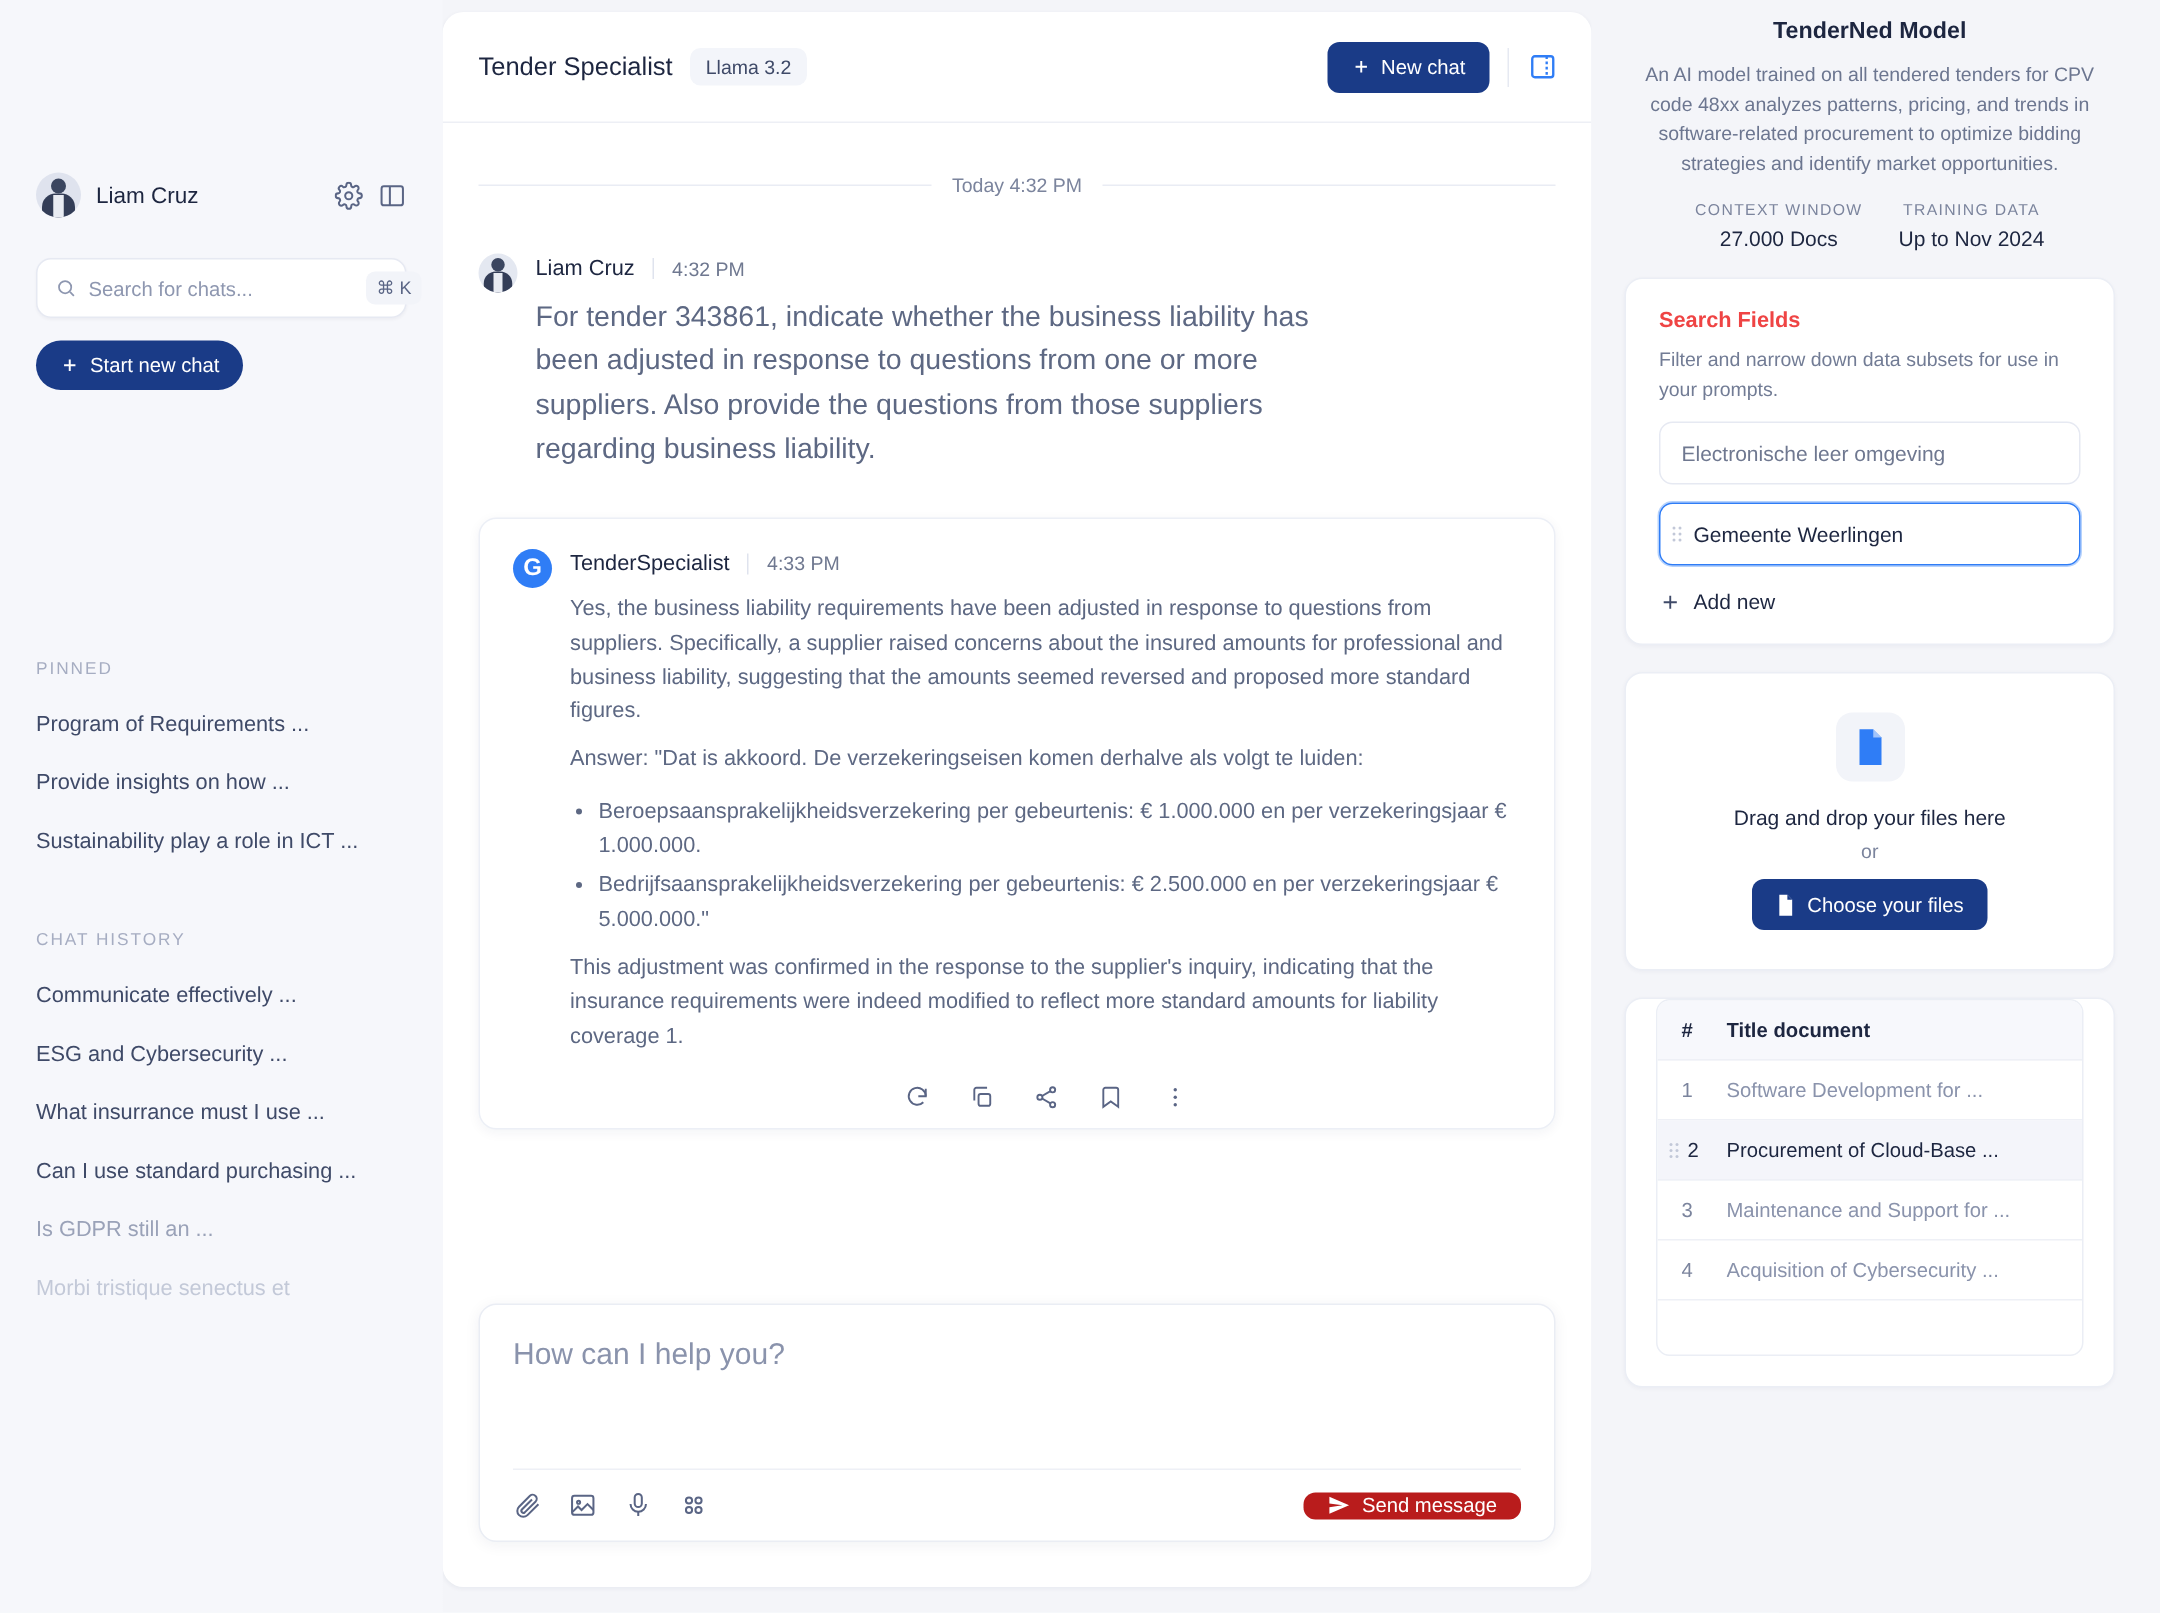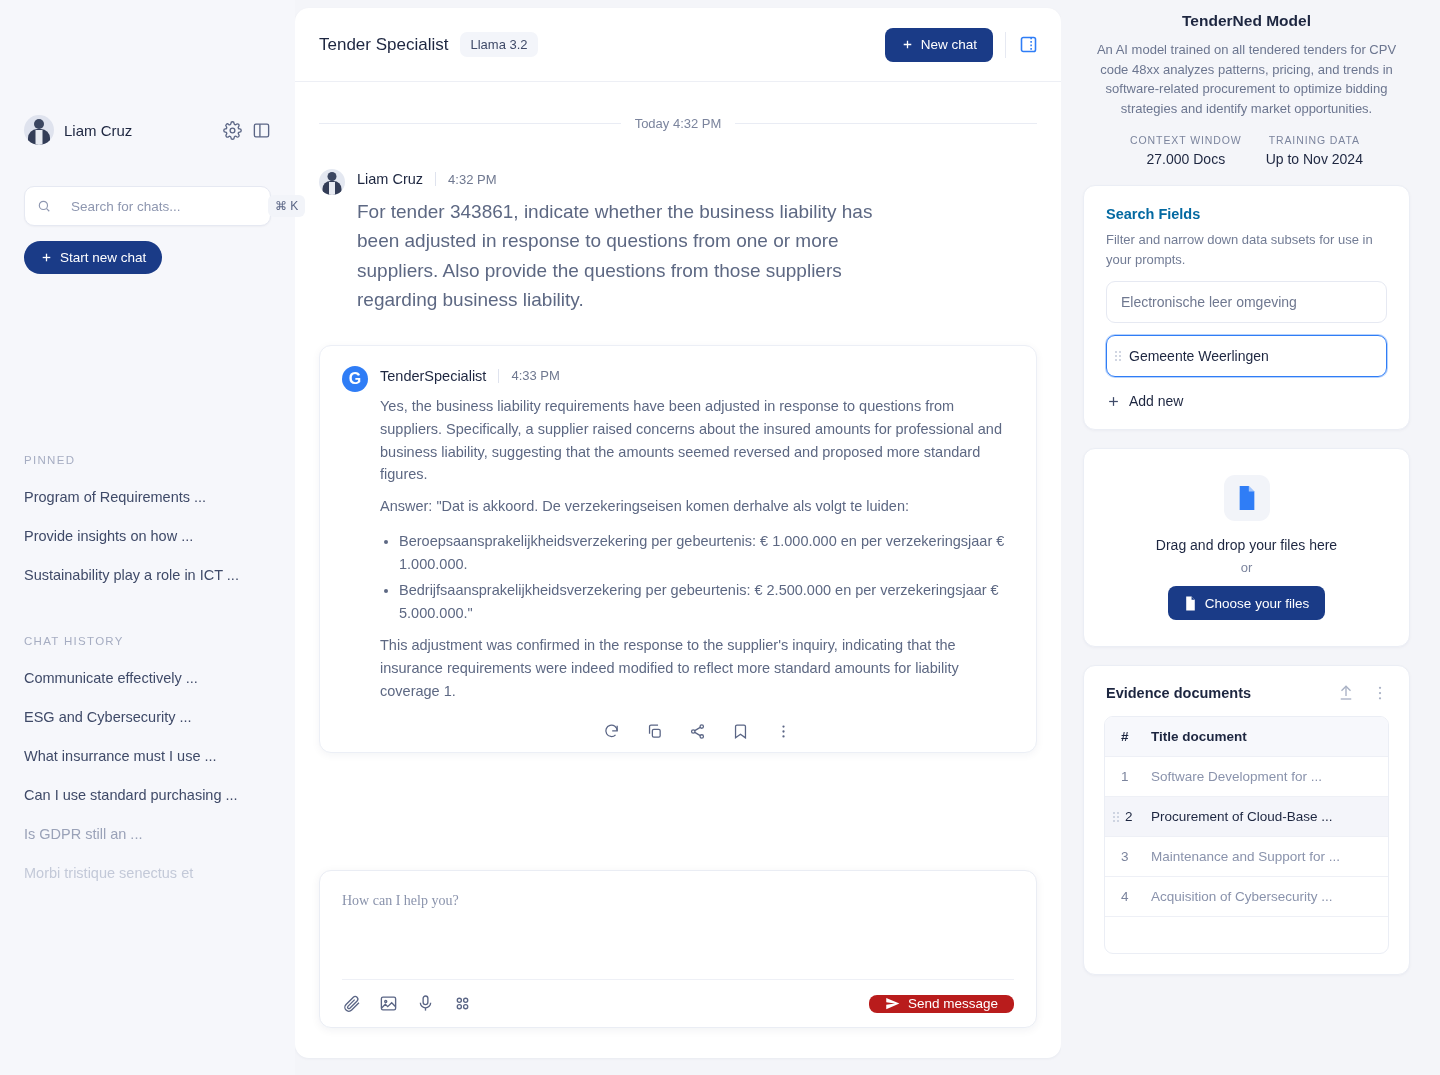--- a/index.html
+++ b/index.html
@@ -51,24 +51,24 @@
     width: 22px; height: 18px; border-radius: 9px 9px 0 0; background: #333d57;
   }
   .avatar .shirt {
     position: absolute; left: 50%; top: 15px; transform: translateX(-50%);
     width: 7px; height: 16px; background: #e8ebf2;
   }
   .user-name { font-size: 15px; color: #1d2640; font-weight: 400; flex: 1 1 auto; }
   .icon-btn { color: #5a6585; display: flex; align-items: center; cursor: pointer; }
 
   .search-box {
-    margin-top: 40px;
+    margin-top: 26px;
     height: 40px; background: #ffffff;
     border: 1px solid #e6e9f2; border-radius: 10px;
-    display: flex; align-items: center; gap: 20px;
+    display: flex; align-items: center; gap: 8px;
     padding: 0 8px 0 12px;
     box-shadow: 0 1px 2px rgba(20,30,60,0.04);
   }
   .search-box input {
     flex: 1 1 auto; border: none; outline: none;
     font-family: inherit; font-size: 13.5px; color: #4a5573; background: transparent;
   }
   .search-box input::placeholder { color: #8e97b0; }
   .kbd {
     background: #f2f4f9; border-radius: 6px;
@@ -203,21 +203,21 @@
   .bot-actions .act { cursor: pointer; display: flex; }
 
   .composer-wrap { flex: 0 0 auto; padding: 0 24px 30px 24px; margin-top: auto; }
   .composer {
     background: #fff; border: 1px solid #eaedf4; border-radius: 12px;
     box-shadow: 0 2px 10px rgba(25,35,70,0.06);
     padding: 22px 22px 14px 22px;
   }
   .composer-input {
     border: none; outline: none; resize: none; width: 100%;
-    font-family: Liberation Serif, serif; font-size: 14px; color: #be185d;
+    font-family: Liberation Sans, sans-serif; font-size: 20px; color: #be185d;
     height: 78px; background: transparent;
   }
   .composer-input::placeholder { color: #8a93ac; }
   .composer-rule { height: 1px; background: #eef0f6; margin: 4px 0 0 0; }
   .composer-bar {
     display: flex; align-items: center; margin-top: 14px;
   }
   .composer-tools { display: flex; gap: 18px; color: #5a6585; }
   .composer-tools .tool { cursor: pointer; display: flex; }
   .send-btn {
@@ -247,21 +247,21 @@
     font-size: 10.5px; letter-spacing: 0.9px; color: #7b849d;
     text-transform: uppercase;
   }
   .stat-value { font-size: 14px; color: #1d2640; margin-top: 5px; }
 
   .card {
     background: #fff; border: 1px solid #ebeef5; border-radius: 12px;
     box-shadow: 0 1px 3px rgba(25,35,70,0.04);
   }
   .card-pad { padding: 20px 22px; }
-  .card-title { font-size: 14.5px; color: #0369a1; font-weight: 700; }
+  .card-title { font-size: 14.5px; color: #ef4444; font-weight: 700; }
   .card-sub { font-size: 13px; line-height: 1.5; color: #727c95; margin-top: 8px; }
 
   .field {
     margin-top: 12px; height: 42px;
     border: 1px solid #e6e9f2; border-radius: 9px;
     display: flex; align-items: center; padding: 0 14px; gap: 8px;
     font-size: 14px; color: #6f7890; cursor: pointer;
   }
   .field.focused {
     border-color: #2f7df6; color: #1d2640;
@@ -595,37 +595,20 @@
           <svg width="13" height="15" viewBox="0 0 24 28" fill="#ffffff">
               <path d="M4 1h10l6 6v20H4z"></path>
               <path d="M14 1v6h6z" fill="#1a3b87"></path>
             </svg>
         </span>
         <span>Choose your files</span>
       </button>
     </div>
 
     <div class="card">
-      <div class="ev-head">
-        <div class="ev-title">Evidence documents</div>
-        <span class="ev-icon">
-          <svg width="18" height="18" viewBox="0 0 24 24" fill="none" stroke="currentColor" stroke-width="1.8">
-              <line x1="12" y1="3" x2="12" y2="16"></line>
-              <polyline points="6 9 12 3 18 9"></polyline>
-              <line x1="5" y1="20" x2="19" y2="20"></line>
-            </svg>
-        </span>
-        <span class="ev-icon">
-          <svg width="18" height="18" viewBox="0 0 24 24" fill="currentColor">
-              <circle cx="12" cy="5" r="1.5"></circle>
-              <circle cx="12" cy="12" r="1.5"></circle>
-              <circle cx="12" cy="19" r="1.5"></circle>
-            </svg>
-        </span>
-      </div>
       <div class="ev-table">
         <div class="ev-row head">
           <div class="ev-num">#</div>
           <div class="ev-doc">Title document</div>
         </div>
         <div class="ev-row">
           <div class="ev-num">1</div>
           <div class="ev-doc">Software Development for ...</div>
         </div>
         <div class="ev-row sel">

